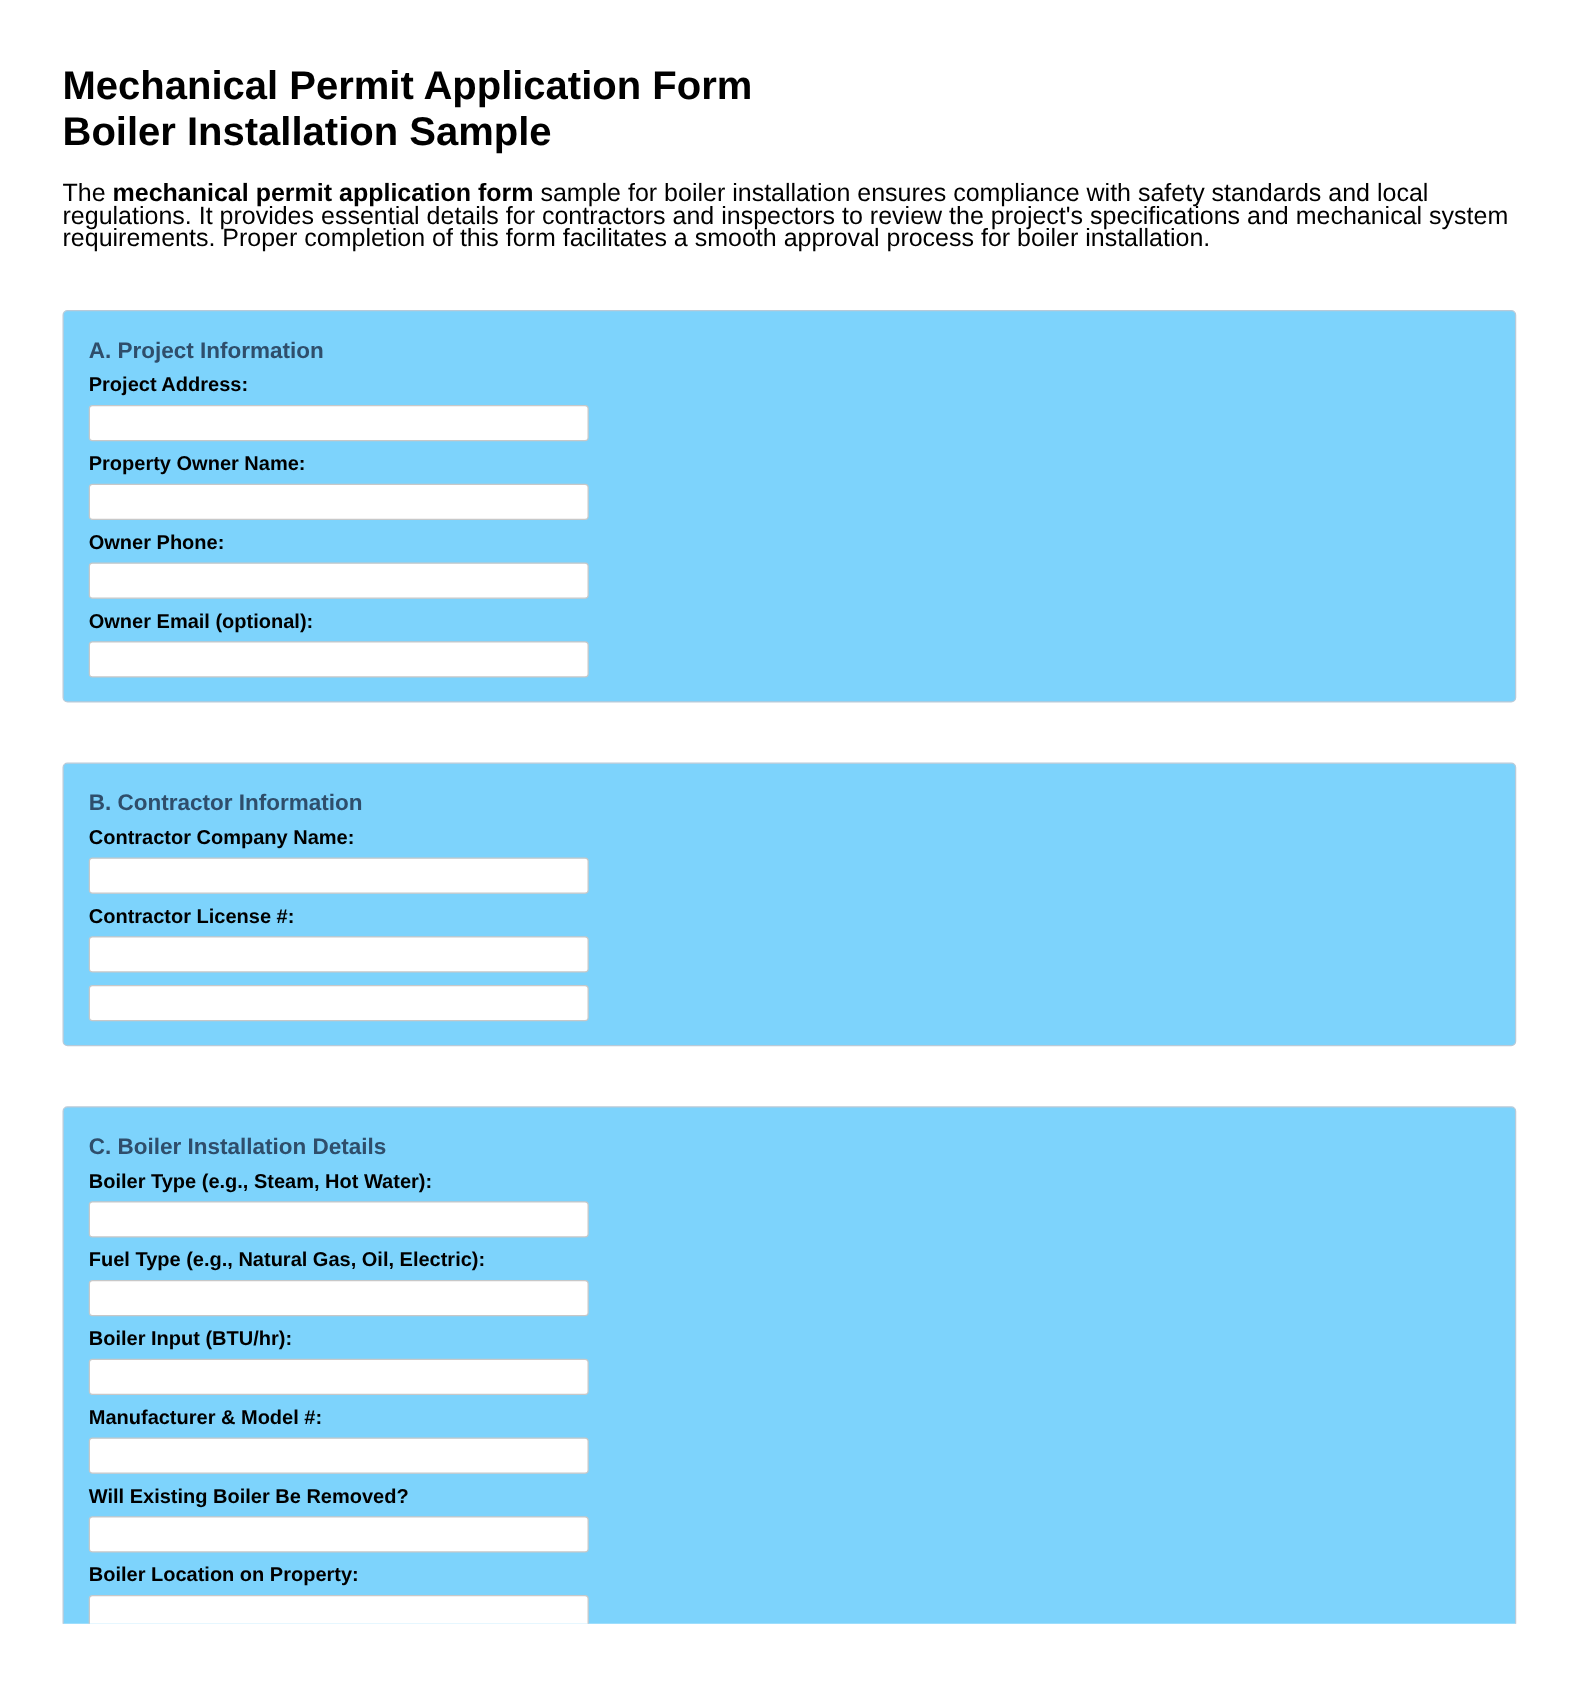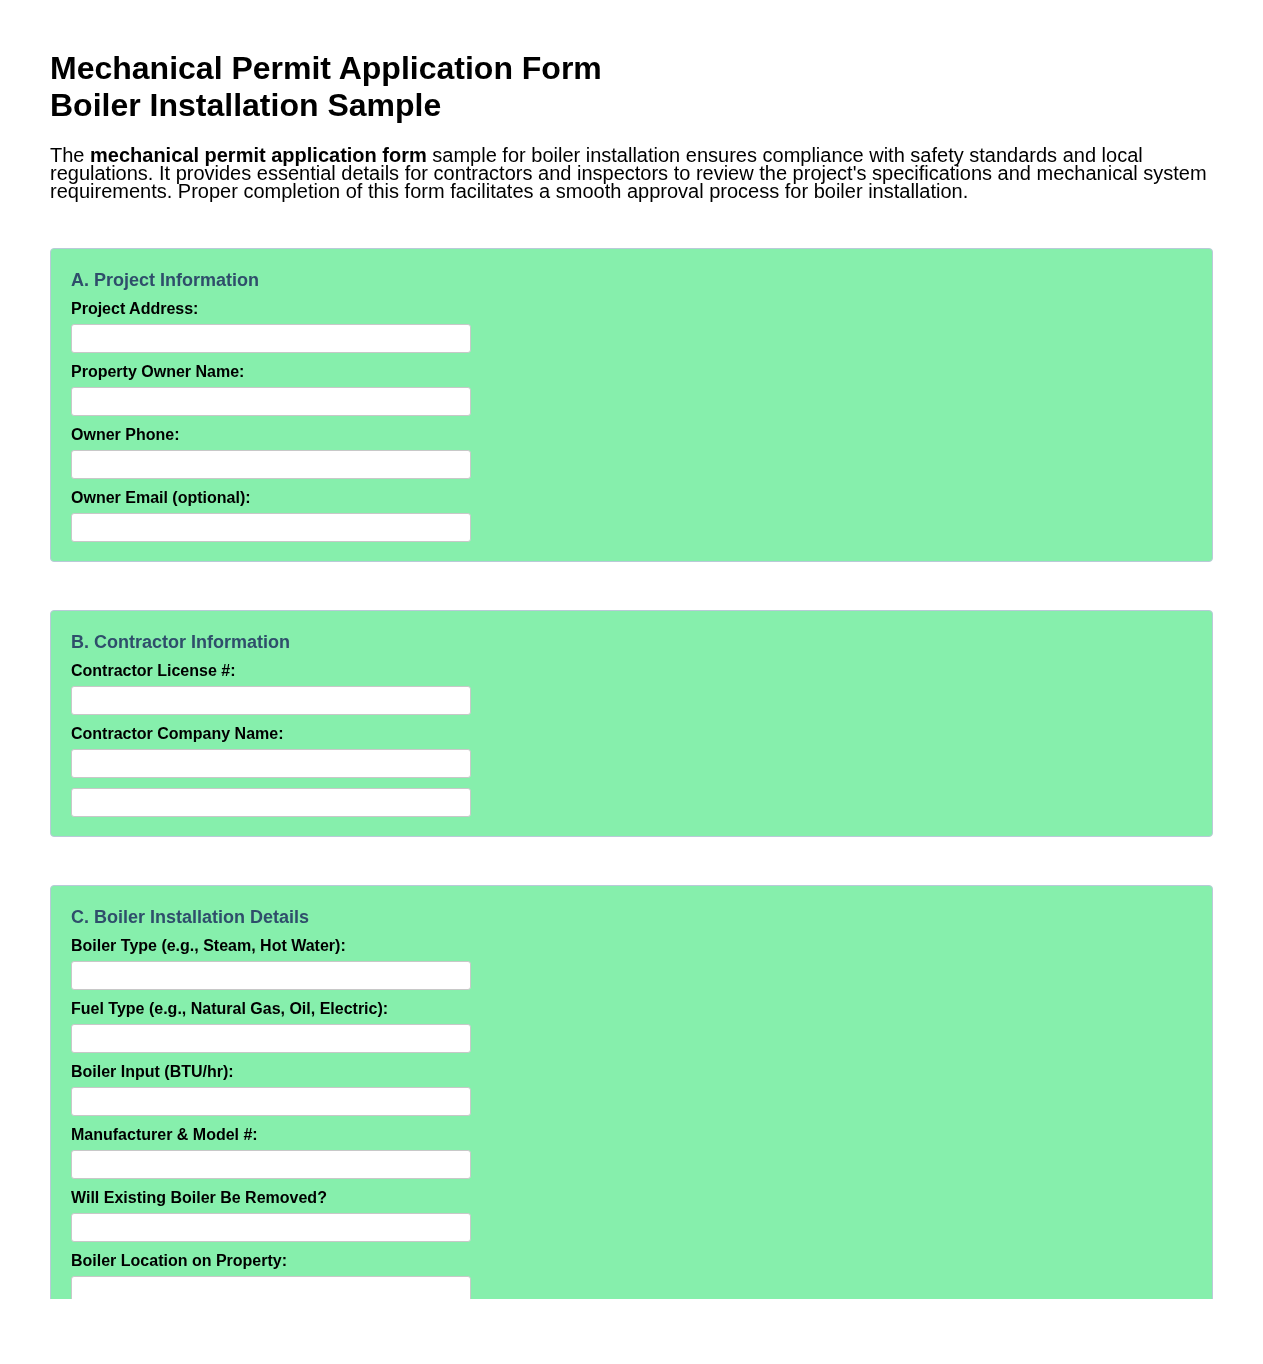--- a/index.html
+++ b/index.html
@@ -22,21 +22,21 @@
       color: #000;
     }
     .intro {
       margin: 22px 0 17px 0;
       font-size: 20px;
       line-height: 18px;
       width: 1163px;
     }
     .intro b { font-weight: bold; }
     .section {
-      background: #86efac;
+      background: #7dd3fc;
       border: 1px solid #b9cad8;
       border-radius: 4px;
       padding: 20px 20px 19px 20px;
       margin-bottom: 20px;
       width: 1121px;
       margin-top: 48px;
     }
     .section h2 {
       margin: 0 0 9px 0;
       font-size: 18px;
@@ -94,25 +94,25 @@
     </div>
     <div class="field">
       <label>Owner Email (optional):</label>
       <input type="text" value="" style="">
     </div>
   </div>
 
   <div class="section">
     <h2>B. Contractor Information</h2>
     <div class="field">
-      <label>Contractor License #:</label>
+      <label>Contractor Company Name:</label>
       <input type="text" value="" style="">
     </div>
     <div class="field">
-      <label>Contractor Company Name:</label>
+      <label>Contractor License #:</label>
       <input type="text" value="" style="">
     </div>
     <div class="field">
       <input type="text" value="" style="">
     </div>
   </div>
 
   <div class="section">
     <h2>C. Boiler Installation Details</h2>
     <div class="field">

